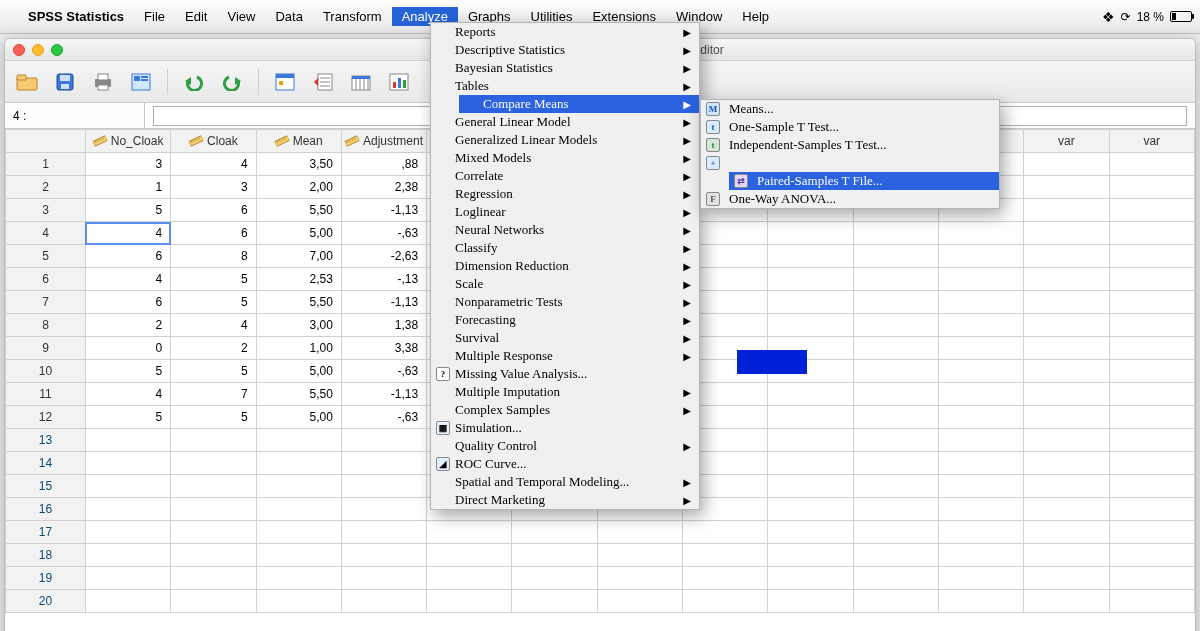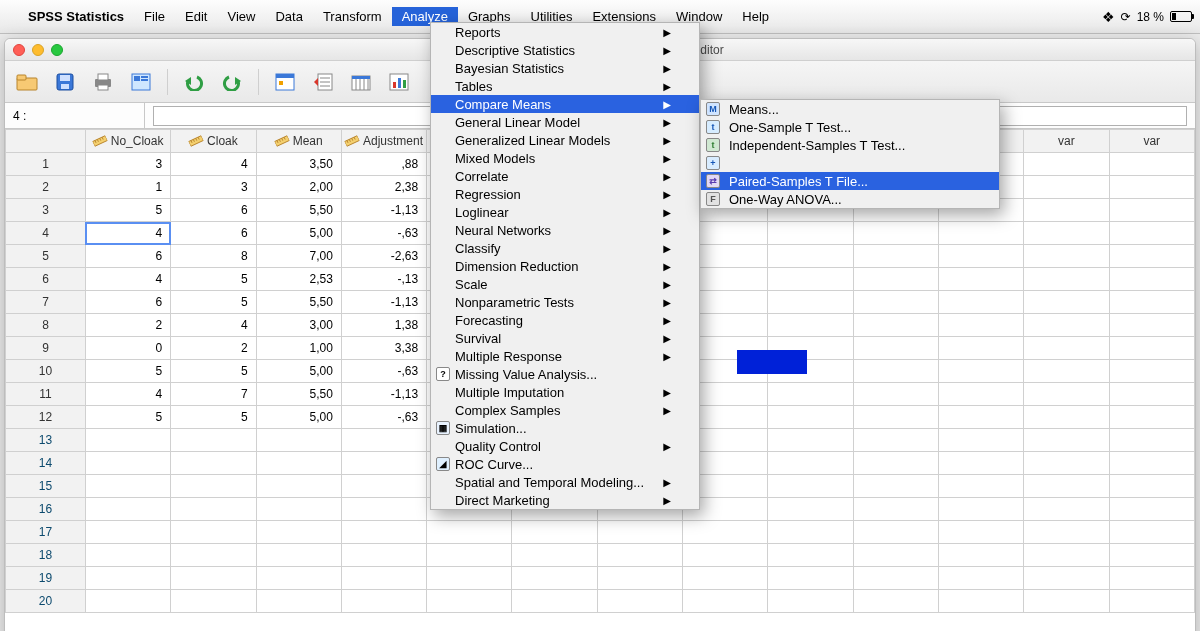--- a/index.html
+++ b/index.html
@@ -44,23 +44,23 @@
   .ruler-icon { width:14px; height:10px; transform:rotate(-25deg); }
   td.num { text-align:right; padding-right:8px; }
   td.rownum { background:#f2f2f2; text-align:center; color:#333; }
   td.rownum.dim { color:#0c4a6e; }
   td.sel { outline:2px solid #5a8ff2; outline-offset:-2px; }
   th.var-empty { color:#999; font-size:11px;}
 
   
   .dropdown { position:absolute; top:22px; background:#f0f0f0; border:1px solid #b5b5b5; box-shadow: 4px 6px 16px rgba(0,0,0,0.35); font-size:13px; z-index:100; }
   .analyze-menu { left:430px; width:270px; }
-  .dd-row { display:flex; align-items:center; height:18px; padding:0 28px 0 24px; position:relative; cursor:default; white-space:nowrap;}
+  .dd-row { display:flex; align-items:center; height:18px; padding:0 8px 0 24px; position:relative; cursor:default; white-space:nowrap;font-family:Liberation Serif, serif;}
   .dd-row .arrow { margin-left:auto; font-size:10px; color:#000;}
-  .dd-row.hi { background:#2a62e0; color:#fff; }
+  .dd-row.hi { background:#2a62e0; color:#fff;margin-left:28px; }
   .dd-row.hi .arrow { color:#fff;}
   .dd-row .pre-icon { position:absolute; left:4px; width:16px; height:16px; display:flex; align-items:center; justify-content:center;}
   .submenu { left:700px; top:99px; width:300px; }
   .submenu .dd-row { padding-left:28px; }
   .sq { width:14px; height:14px; border:1px solid #888; display:inline-flex; align-items:center; justify-content:center; font-size:9px; font-weight:bold; border-radius:2px; }
   .sq.m { background:#cfe4ff; color:#1556b6;}
   .sq.t { background:#d6ecff; color:#1556b6;}
   .sq.i { background:#d0e8d2; color:#2f7d32;}
   .sq.s { background:#d8ecff; color:#1556b6;}
   .sq.p { background:#e2d9f5; color:#5a3db0;}

